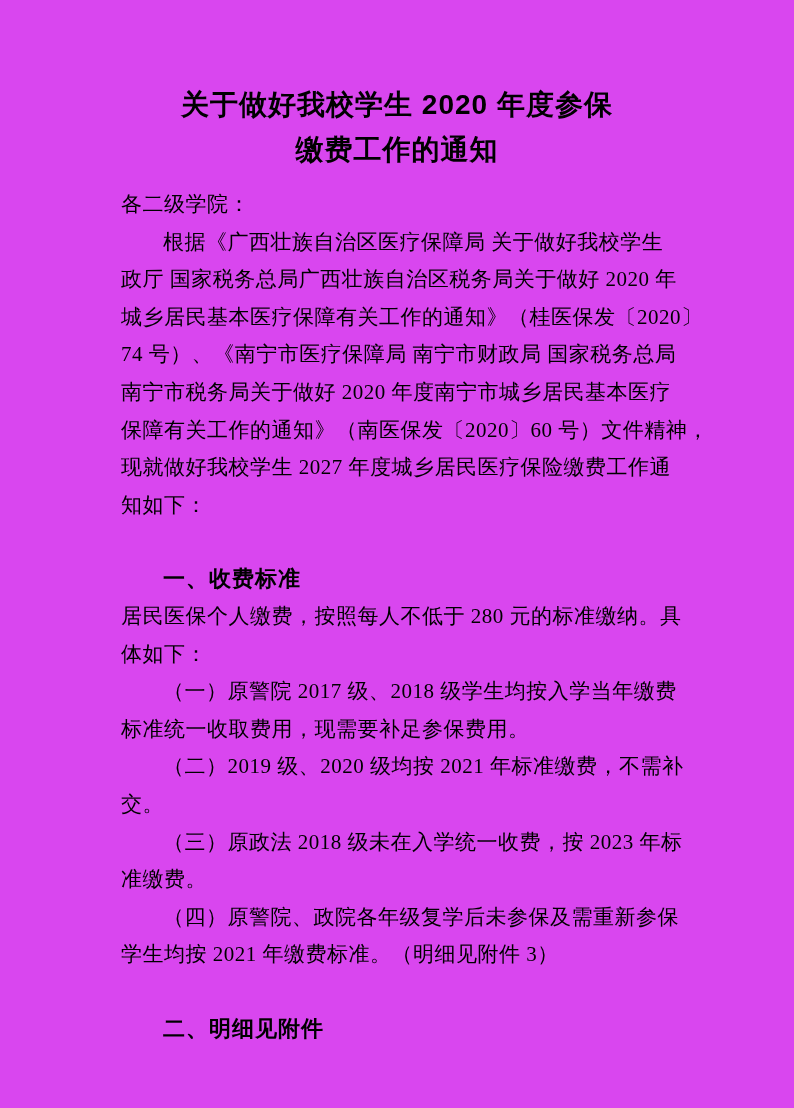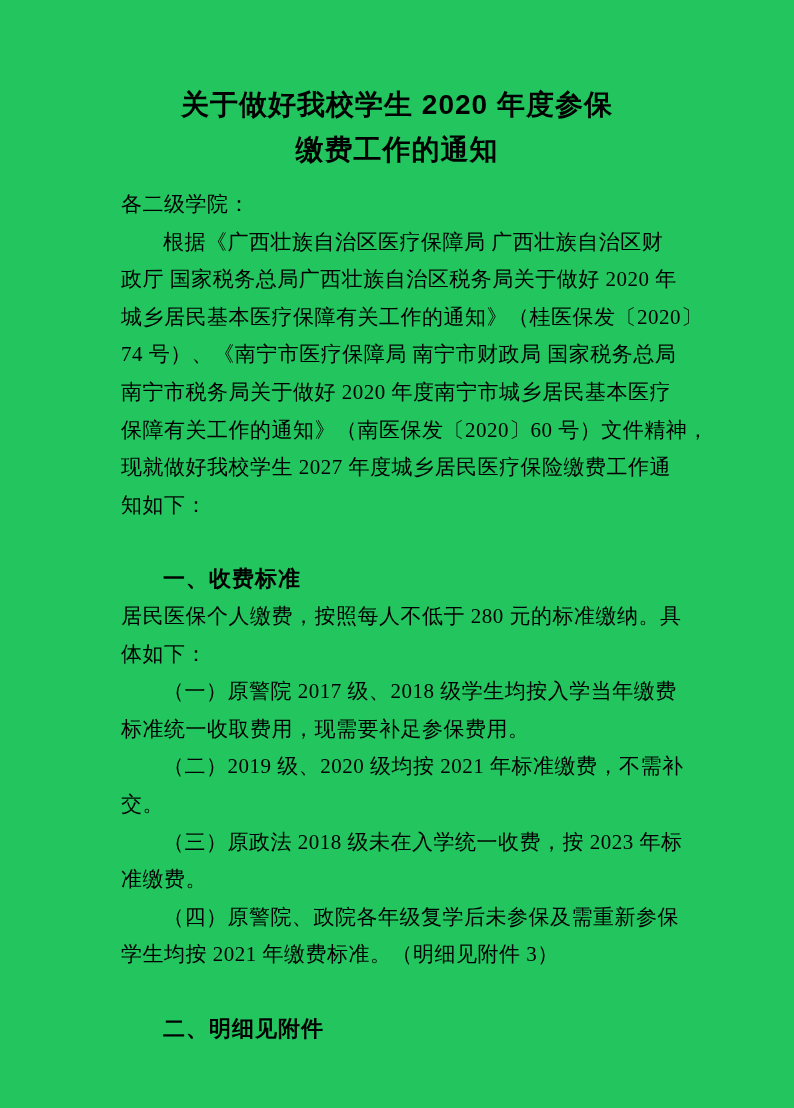--- a/index.html
+++ b/index.html
@@ -1,20 +1,20 @@
 <!DOCTYPE html>
 <html><head>
 <meta charset="utf-8">
 <style>
   html, body { margin: 0; padding: 0; background: #ffffff; }
   .page {
     position: relative;
     width: 794px;
     height: 1108px;
-    background: #22c55e;
+    background: #d946ef;
     color: #000000;
     overflow: hidden;
   }
   .title {
     padding-top: 82px;
     text-align: center;
     font-family: "Liberation Sans", "DejaVu Sans", sans-serif;
     font-weight: 700;
     font-size: 28px;
     line-height: 45px;
@@ -50,21 +50,21 @@
 
   <div class="title">
     <span class="title-line">关于做好我校学生 2020 年度参保</span>
     <span class="title-line">缴费工作的通知</span>
   </div>
 
   <div class="doc-body">
 
     <div class="line">各二级学院：</div>
 
-    <div class="line ind">根据《广西壮族自治区医疗保障局 广西壮族自治区财</div>
+    <div class="line ind">根据《广西壮族自治区医疗保障局 关于做好我校学生</div>
     <div class="line">政厅 国家税务总局广西壮族自治区税务局关于做好 2020 年</div>
     <div class="line">城乡居民基本医疗保障有关工作的通知》（桂医保发〔2020〕</div>
     <div class="line">74 号）、《南宁市医疗保障局 南宁市财政局 国家税务总局</div>
     <div class="line">南宁市税务局关于做好 2020 年度南宁市城乡居民基本医疗</div>
     <div class="line">保障有关工作的通知》（南医保发〔2020〕60 号）文件精神，</div>
     <div class="line">现就做好我校学生 2027 年度城乡居民医疗保险缴费工作通</div>
     <div class="line">知如下：</div>
 
     <div class="line ind heading">一、收费标准</div>
 

